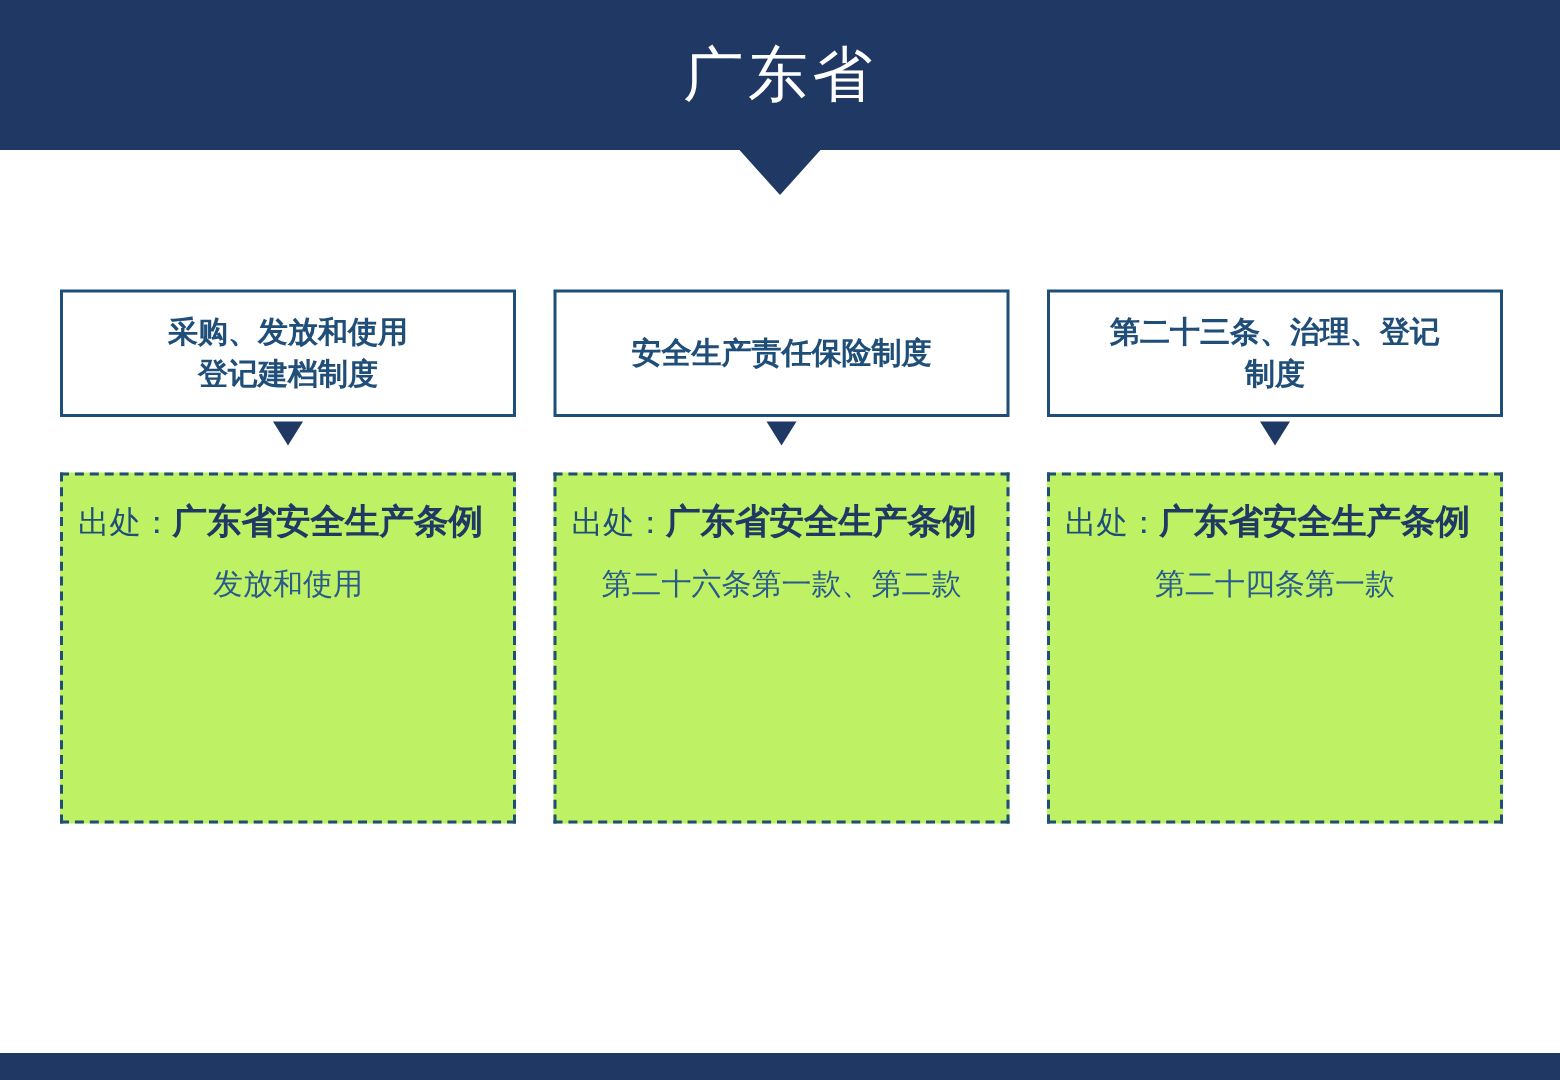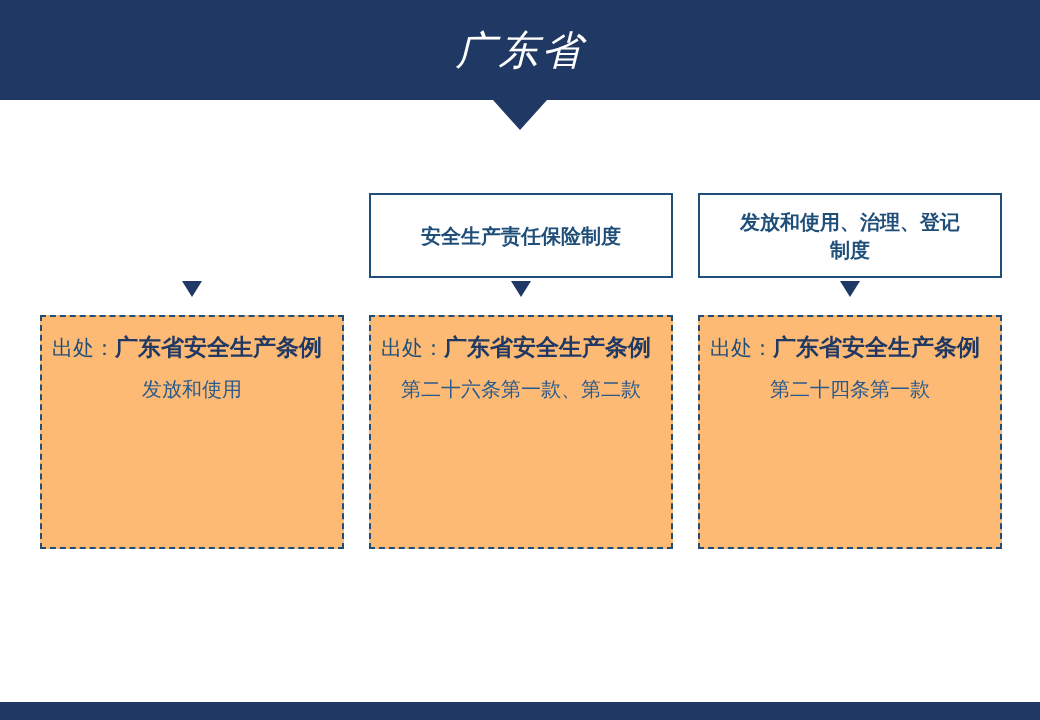--- a/index.html
+++ b/index.html
@@ -26,21 +26,20 @@
     align-items: center;
     justify-content: center;
   }
   .top-banner .title {
     margin: 0;
     color: #ffffff;
     font-size: 40px;
     font-weight: 200;
     letter-spacing: 3px;
     line-height: 1;
-    font-style: italic;
   }
   .banner-arrow {
     position: absolute;
     left: 493px; top: 100px;
     width: 0; height: 0;
     border-left: 27px solid transparent;
     border-right: 27px solid transparent;
     border-top: 30px solid #1F3864;
   }
 
@@ -85,21 +84,21 @@
     border-right: 10px solid transparent;
     border-top: 16px solid #1F3864;
   }
 
   .detail-box {
     position: absolute;
     left: 0; top: 315px;
     width: 304px; height: 234px;
     box-sizing: border-box;
     border: 2px dashed #1F4E79;
-    background: #fdba74;
+    background: #bef264;
   }
   .source-line {
     margin: 16px 0 0 0;
     padding: 0 10px;
     line-height: 28px;
     white-space: nowrap;
   }
   .source-label {
     color: #1F4E79;
     font-size: 21px;
@@ -131,41 +130,45 @@
 <body>
 
 <div class="slide">
 
   <header class="top-banner">
     <h1 class="title">广东省</h1>
   </header>
   <div class="banner-arrow"></div>
 
   <section class="column col-1">
+    <div class="title-box">
+      <div class="title-text">采购、发放和使用
+登记建档制度</div>
+    </div>
     <div class="col-arrow"></div>
     <div class="detail-box">
       <p class="source-line"><span class="source-label">出处：</span><span class="source-name">广东省安全生产条例</span></p>
       <p class="source-detail">发放和使用</p>
     </div>
   </section>
 
   <section class="column col-2">
     <div class="title-box">
       <div class="title-text">安全生产责任保险制度</div>
     </div>
     <div class="col-arrow"></div>
     <div class="detail-box">
       <p class="source-line"><span class="source-label">出处：</span><span class="source-name">广东省安全生产条例</span></p>
       <p class="source-detail">第二十六条第一款、第二款</p>
     </div>
   </section>
 
   <section class="column col-3">
     <div class="title-box">
-      <div class="title-text">发放和使用、治理、登记
+      <div class="title-text">第二十三条、治理、登记
 制度</div>
     </div>
     <div class="col-arrow"></div>
     <div class="detail-box">
       <p class="source-line"><span class="source-label">出处：</span><span class="source-name">广东省安全生产条例</span></p>
       <p class="source-detail">第二十四条第一款</p>
     </div>
   </section>
 
   <footer class="bottom-bar"></footer>

